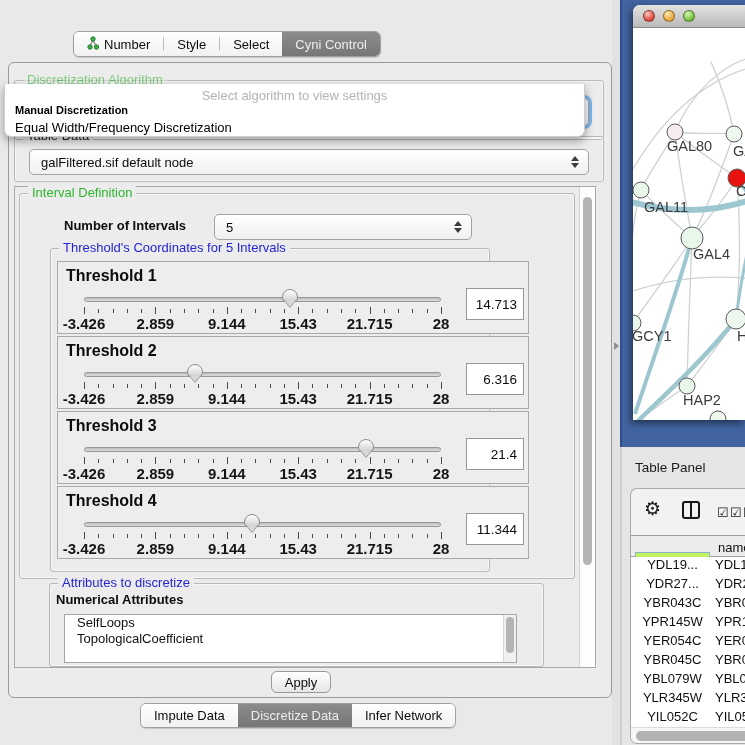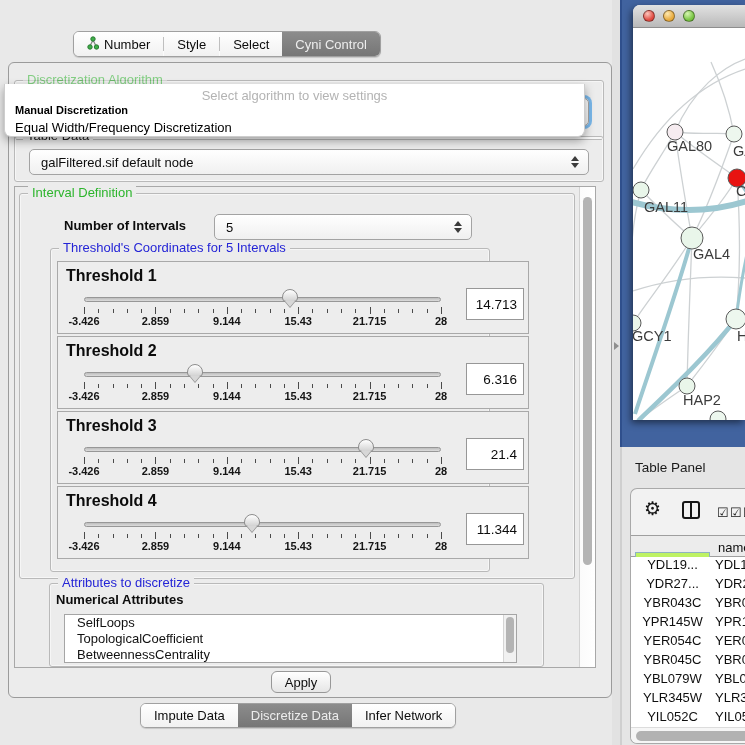--- a/index.html
+++ b/index.html
@@ -54,21 +54,21 @@
   #threshold-list { position:absolute; left:0; top:12px; }
   .tpanel .tlabel { position:absolute; left:8px; top:5px; font-size:16px; font-weight:bold; color:#0c0c0c; }
   .slider-track { position:absolute; left:26px; top:35px; width:357px; height:5px; background:linear-gradient(#bdbdbd,#dcdcdc); border:1px solid #979797; border-radius:3px; }
   .slider-thumb { position:absolute; top:27px; width:16px; height:13px; background:linear-gradient(#ffffff,#d2d2d2); border:1px solid #8d8d8d; border-radius:8px 8px 4px 4px; transform:translateX(-50%); }
   .slider-thumb::after { content:""; position:absolute; left:50%; top:11px; transform:translateX(-50%); width:0; height:0; border-left:5px solid transparent; border-right:5px solid transparent; border-top:6px solid #d7d7d7; filter:drop-shadow(0 1px 0 #8d8d8d); }
   .ticks { position:absolute; left:26px; top:45px; width:357px; height:8px; }
   .tick { position:absolute; top:0; width:1px; background:#4a4a4a; }
   .tick.major { height:7px; }
   .tick.minor { height:4px; top:2px; }
   .tick-labels { position:absolute; left:26px; top:53px; width:357px; height:13px; }
-  .tick-label { position:absolute; transform:translateX(-50%); font-size:11px; font-weight:bold; color:#151515; white-space:nowrap; }
+  .tick-label { position:absolute; transform:translateX(-50%); font-size:15px; font-weight:bold; color:#151515; white-space:nowrap; }
   .value-box { position:absolute; left:408px; top:26px; width:58px; height:32px; background:#fff; border:1px solid #979797; font-size:13.5px; color:#0c0c0c; display:flex; align-items:center; justify-content:flex-end; padding-right:6px; }
 
   #attr-group { left:34px; top:396px; width:495px; height:84px; }
   #attr-sub { position:absolute; left:6px; top:8px; font-size:13px; font-weight:bold; color:#0c0c0c; }
   #attr-list-box { position:absolute; left:14px; top:30px; width:453px; height:49px; background:#fff; border:1px solid #a5a5a5; overflow:hidden; }
   .attr-item { font-size:13px; line-height:16px; padding-left:12px; color:#111; white-space:nowrap; }
   #attr-scroll { position:absolute; right:0; top:0; width:13px; height:47px; background:#f1f1f1; border-left:1px solid #d5d5d5; }
   #attr-scroll .thumb { position:absolute; left:2px; top:2px; width:8px; height:36px; background:#b4b4b4; border-radius:4px; }
 
   #apply-btn { position:absolute; left:271px; top:671px; width:60px; height:22px; background:linear-gradient(#ffffff,#e6e6e6); border:1px solid #989898; border-radius:6px; font-size:13px; display:flex; align-items:center; justify-content:center; color:#0c0c0c; }
@@ -349,21 +349,20 @@
       </div>
     </div>
 
     <div id="attr-group" class="groupbox">
       <span class="gb-title blue-title">Attributes to discretize</span>
       <span id="attr-sub">Numerical Attributes</span>
       <div id="attr-list-box">
         <div id="attr-items">
             <div class="attr-item">SelfLoops</div>
             <div class="attr-item">TopologicalCoefficient</div>
-            <div class="attr-item">BetweennessCentrality</div>
           </div>
         <div id="attr-scroll">
             <div class="thumb"></div>
           </div>
       </div>
     </div>
 
     <div id="vscroll">
         <div class="thumb"></div>
       </div>

